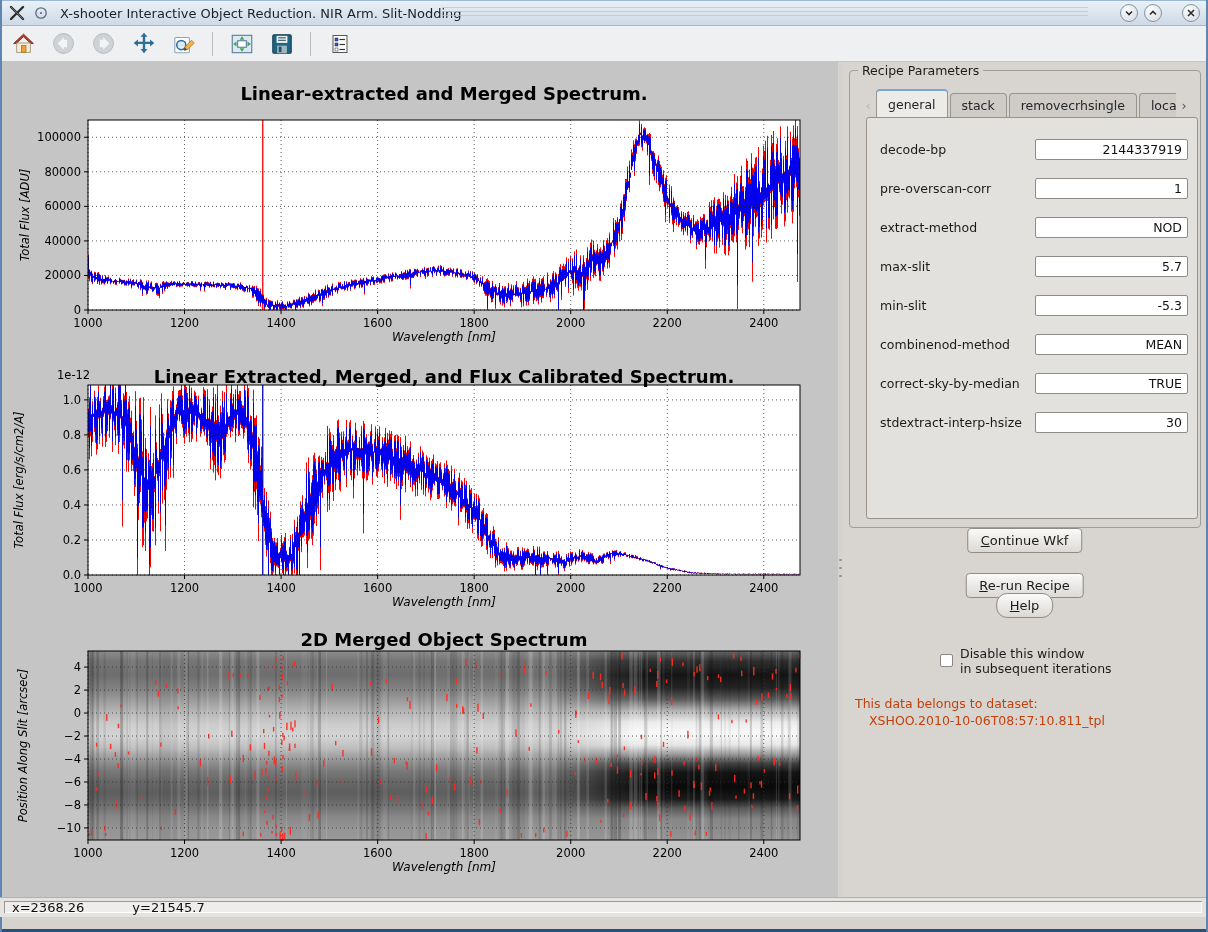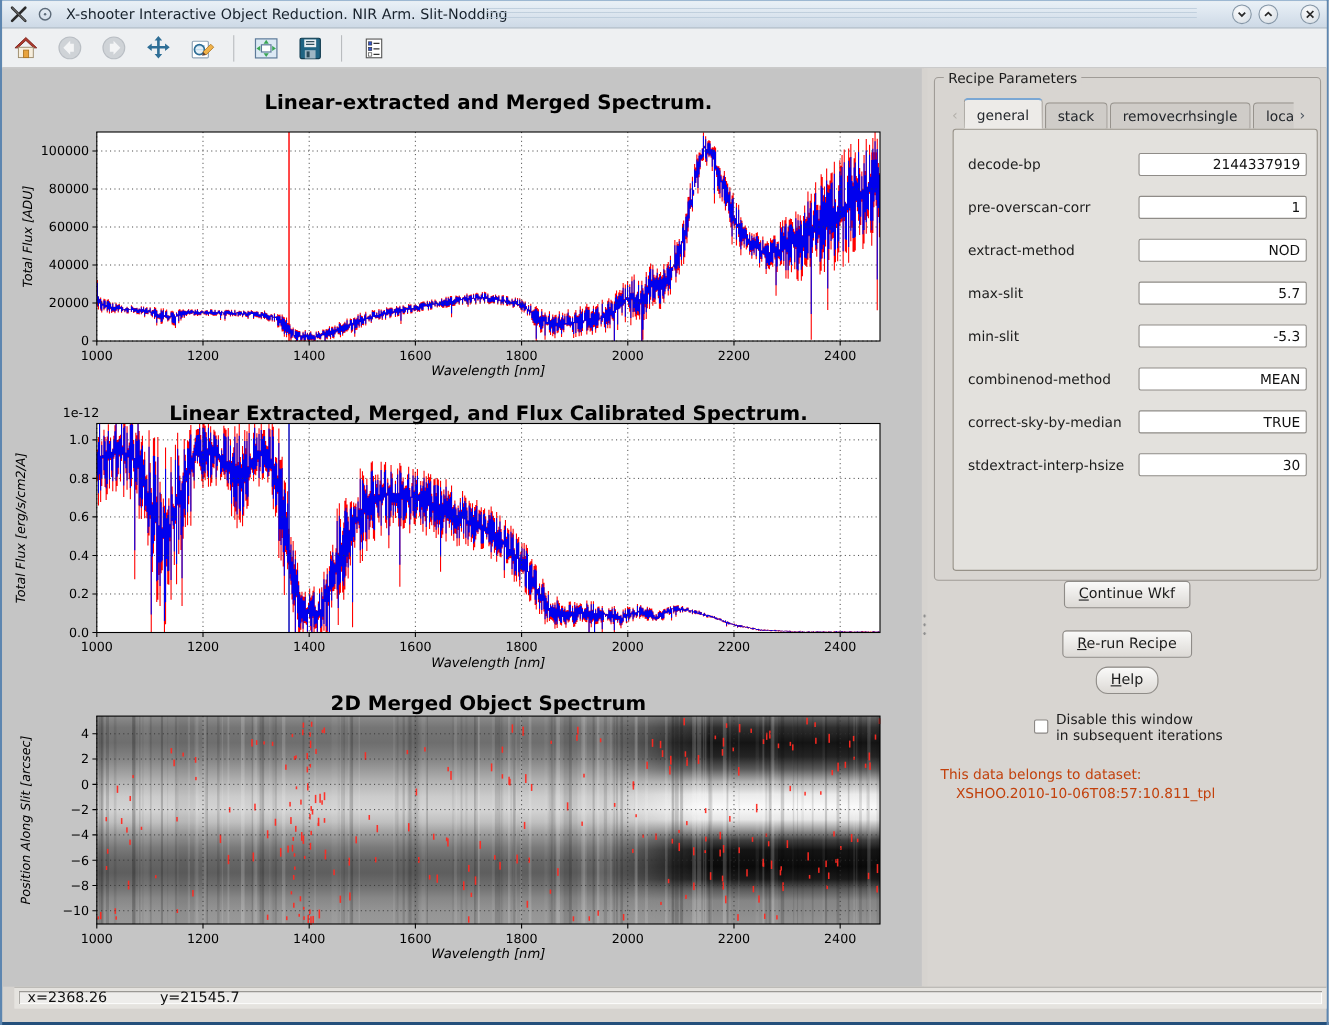--- a/index.html
+++ b/index.html
@@ -56,21 +56,21 @@
     background:#fff;font-family:"DejaVu Sans","Liberation Sans",sans-serif;font-size:12.5px;text-align:right;padding:0 5px;color:#111;}
   .abtn{position:absolute;left:50%;transform:translateX(-50%);height:25px;padding:0 13px;
     border:1px solid #8f8c88;border-radius:4px;background:linear-gradient(#fafaf9,#dcd9d5);
     font-family:"DejaVu Sans","Liberation Sans",sans-serif;font-size:13px;color:#1b1b1b;cursor:pointer;white-space:nowrap;}
   .cbrow{position:absolute;left:97px;top:584px;}
   .cb{position:absolute;left:0;top:8px;width:13px;height:13px;border:1px solid #8a8784;border-radius:2px;background:#fff;cursor:pointer;}
   .cbl{margin-left:20px;font-size:12.5px;line-height:15px;color:#1b1b1b;}
   .dataset{position:absolute;left:12px;top:633px;font-size:12.5px;line-height:17px;color:#c2410c;}
   .dataset .ds2{margin-left:14px;}
   
-  .statusbar{position:absolute;left:13px;right:2px;top:897px;height:20px;background:#e5e3df;border-top:1px solid #b4b1ad;}
+  .statusbar{position:absolute;left:0;right:2px;top:897px;height:20px;background:#e5e3df;border-top:1px solid #b4b1ad;}
   .statusfield{position:absolute;left:4px;right:4px;top:3px;bottom:4px;background:#eeedeb;
     box-shadow:inset 1px 1px 0 #9a9894, inset -1px -1px 0 #ffffff;display:flex;align-items:center;padding:0 8px;font-size:13px;color:#111;}
   .statusfield span{margin-right:48px;}
 </style>
 </head>
 <body>
 
 <div class="window">
 
   <div class="titlebar">
@@ -840,21 +840,21 @@
             <div class="prow" style="top: 284px;">
               <span class="plabel">stdextract-interp-hsize</span>
               <input class="pinput" type="text" value="30" style="">
             </div>
           </div>
       </div>
     </div>
     <div id="action-buttons">
         <button class="abtn" style="top: 466px;"><u>C</u>ontinue Wkf</button>
         <button class="abtn" style="top: 511px;"><u>R</u>e-run Recipe</button>
-        <button class="abtn" style="top: 544px; border-radius: 11px;"><u>H</u>elp</button>
+        <button class="abtn" style="top: 531px; border-radius: 11px;"><u>H</u>elp</button>
       </div>
     <div class="cbrow">
       <span class="cb"></span>
       <div class="cbl">
         <div>Disable this window</div>
         <div>in subsequent iterations</div>
       </div>
     </div>
     <div class="dataset">
       <div>This data belongs to dataset:</div>

